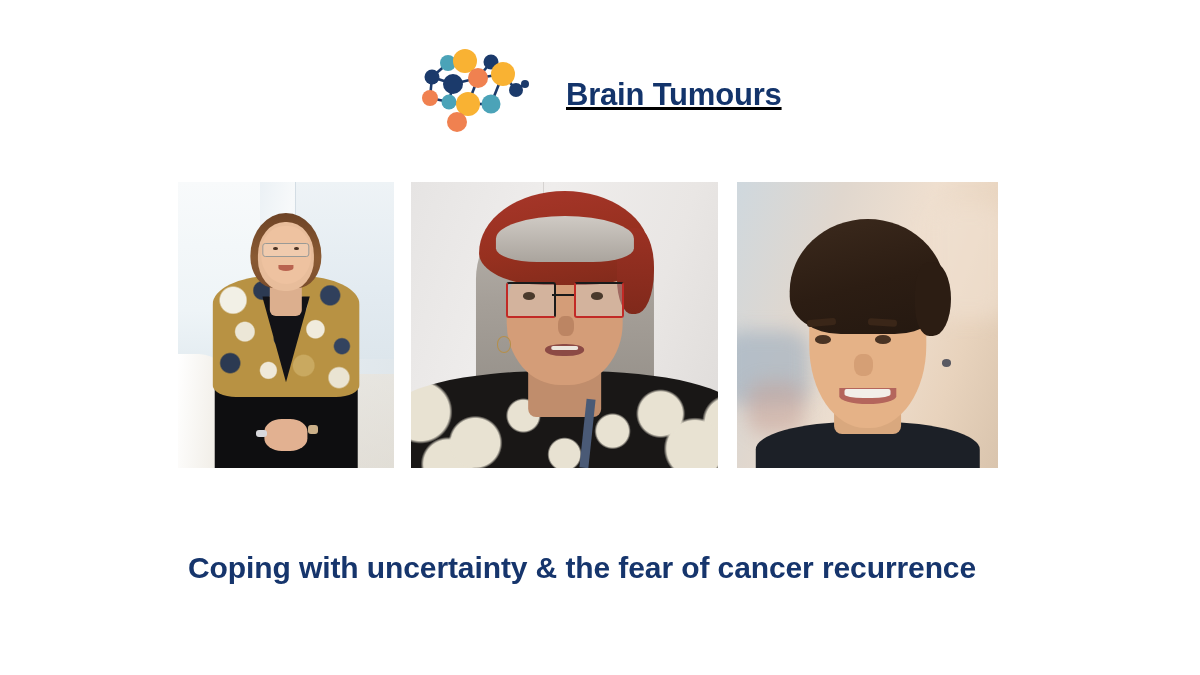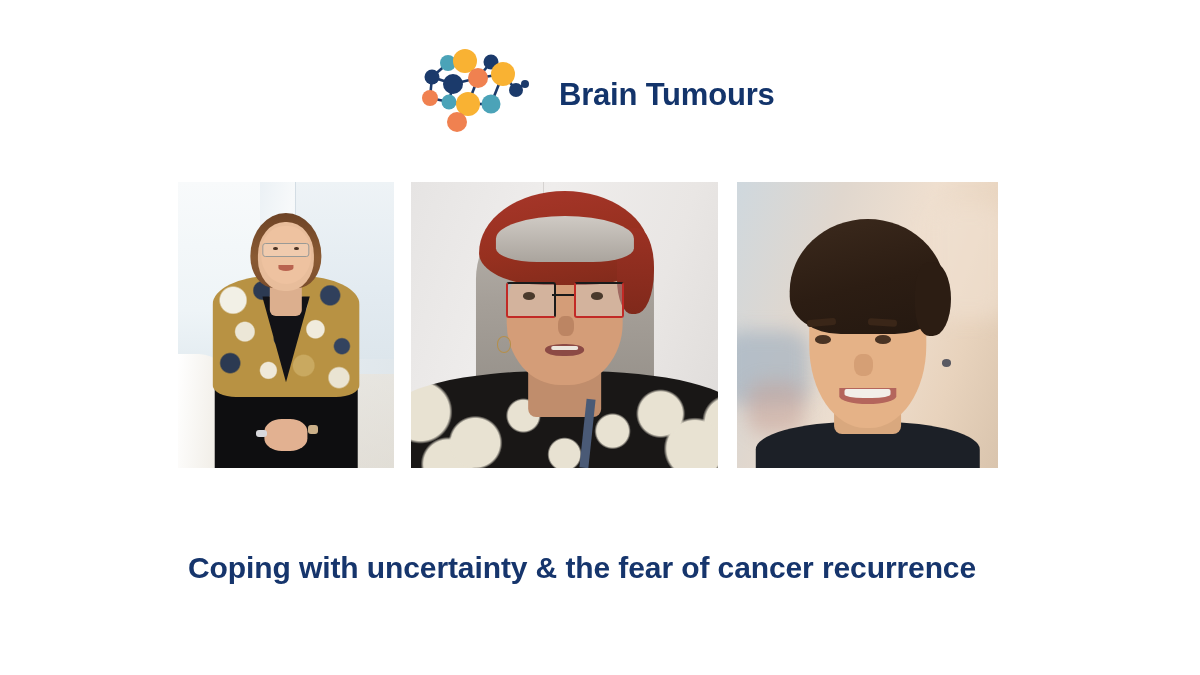--- a/index.html
+++ b/index.html
@@ -15,21 +15,22 @@
     position: relative;
   }
 
   
   .logo-block {
     position: absolute;
     left: 415px;
     top: 48px;
     display: flex;
     align-items: center;
-    gap: 26px;
+    gap: 33px;
+    text-decoration: underline;
   }
   .logo-mark {
     width: 118px;
     height: 92px;
     display: block;
   }
   .logo-text {
     display: flex;
     flex-direction: column;
     justify-content: center;

